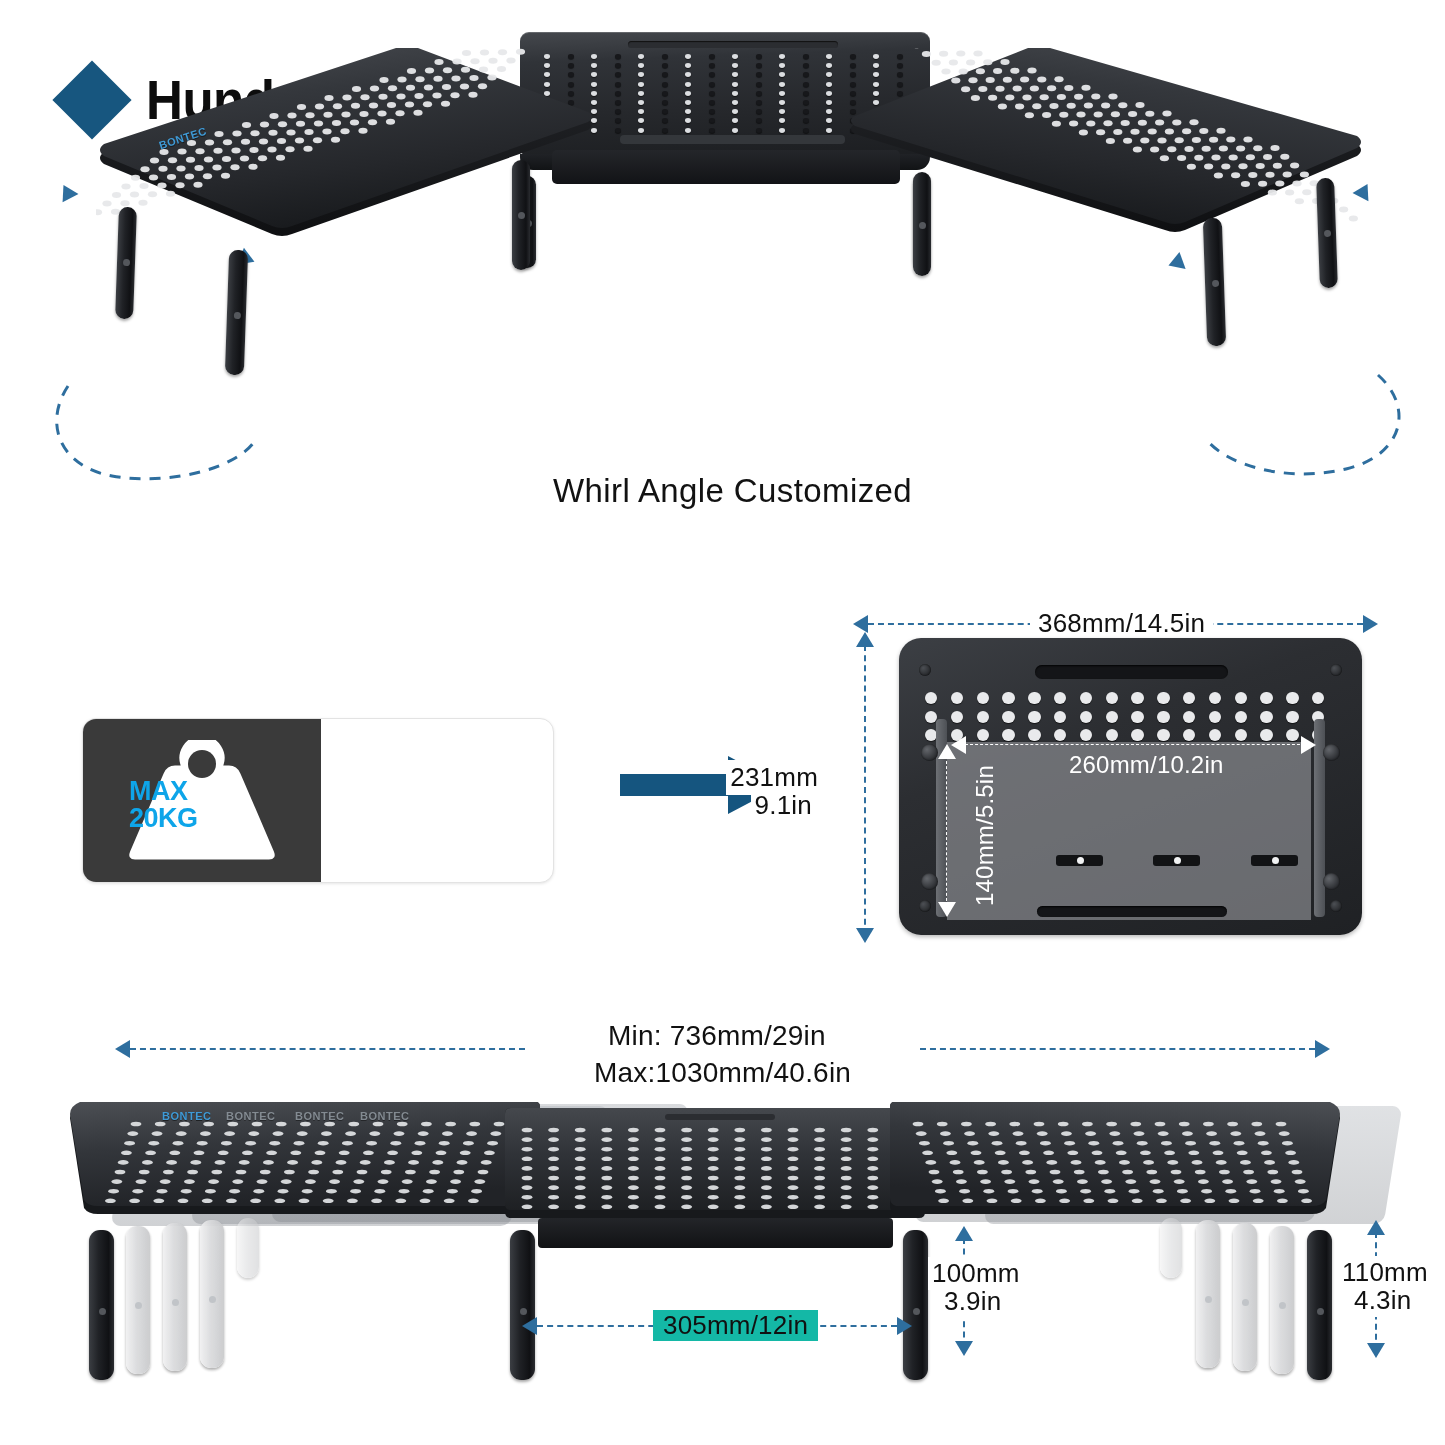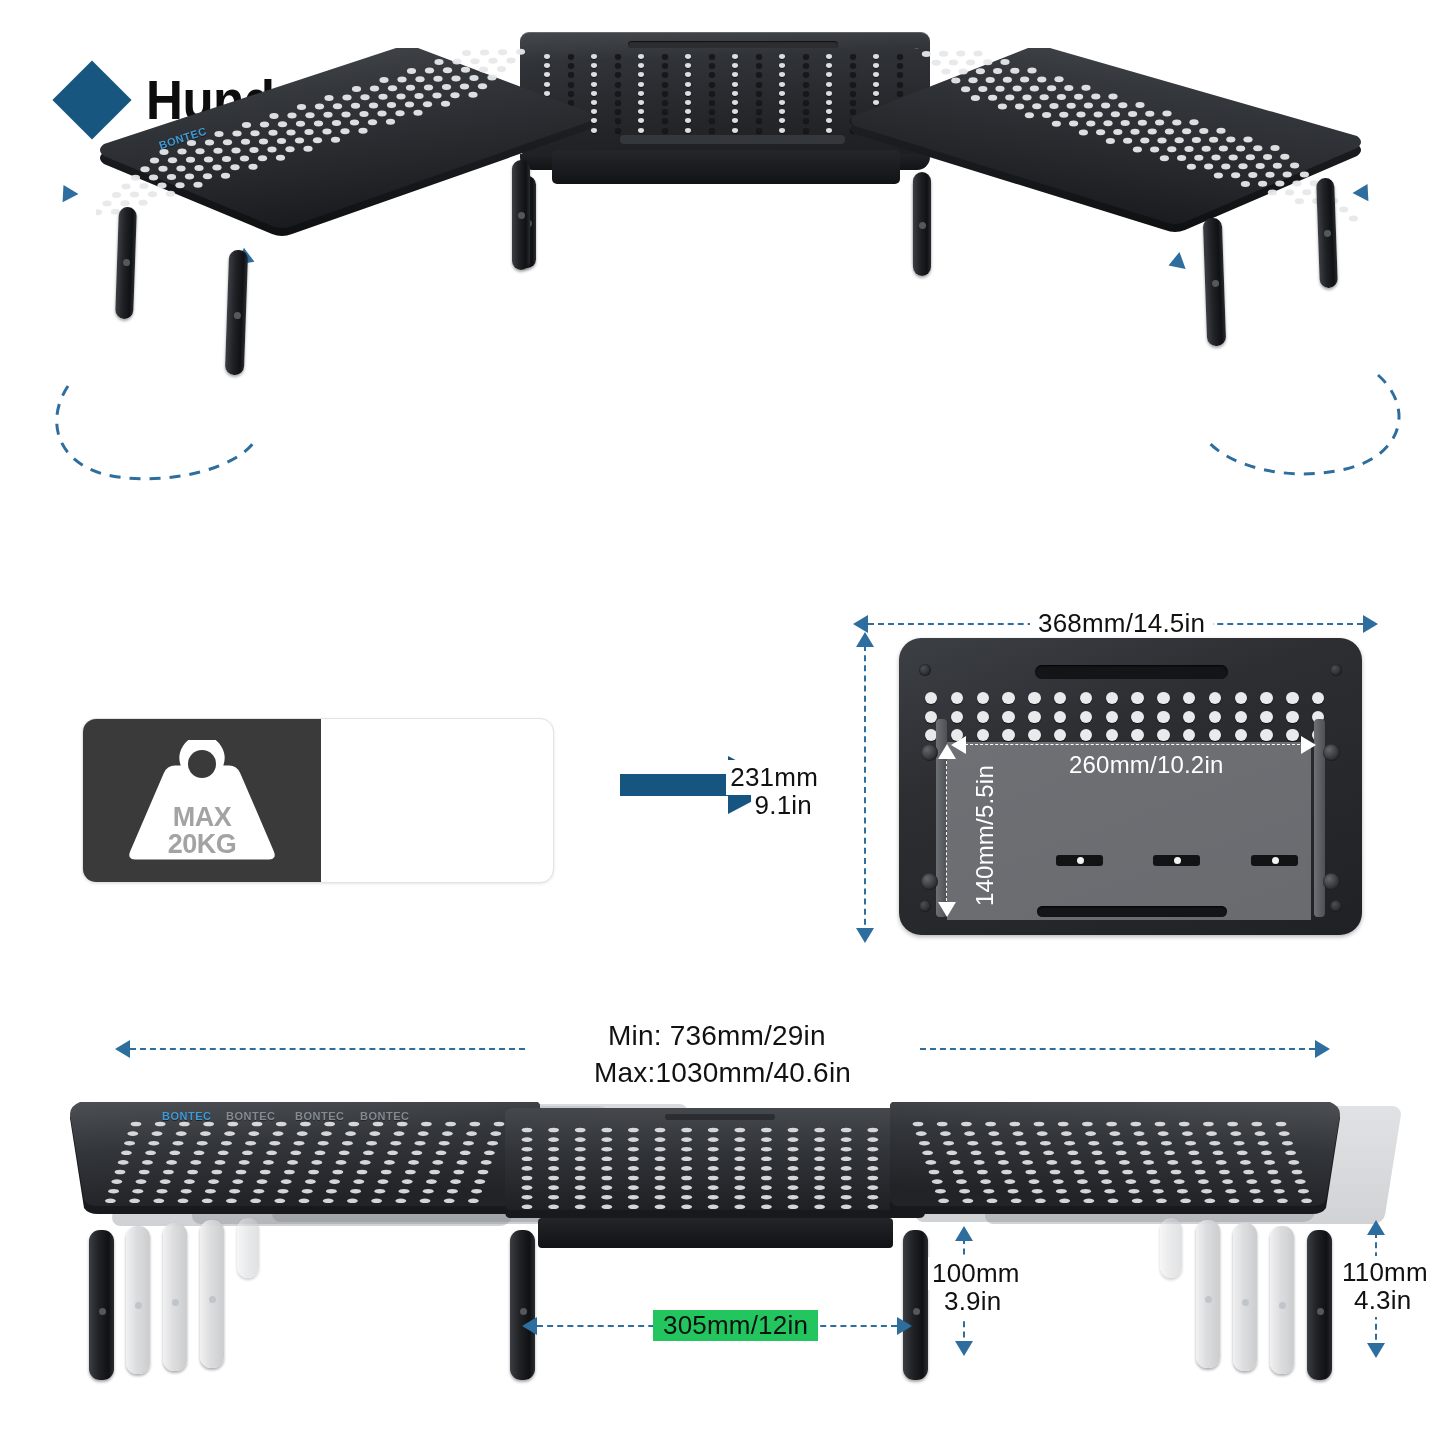--- a/index.html
+++ b/index.html
@@ -63,22 +63,22 @@
     position:absolute;left:82px;top:718px;width:470px;height:163px;
     border-radius:14px;display:flex;overflow:hidden;
     border:1px solid #e3e3e3;box-shadow:0 1px 3px rgba(0,0,0,.10);
     background:#fff;
   }
   .capleft{width:238px;background:#3a3a3a;display:flex;align-items:center;justify-content:center;}
   .capright{flex:1;display:flex;flex-direction:column;align-items:center;justify-content:center;gap:4px;background:#fff;}
   .caplabel{font-size:35px;color:#3a3a3a;letter-spacing:.3px;}
   .weight{position:relative;width:146px;height:122px;}
   .weight svg{position:absolute;inset:0;}
-  .wtext{position:absolute;left:0;right:0;top:38px;text-align:center;color:#a3a3a3;
-         font-weight:700;font-size:27px;line-height:1.02;letter-spacing:-.5px;margin-top:26px;}
+  .wtext{position:absolute;left:0;right:0;top:38px;text-align:left;color:#0ea5e9;
+         font-weight:700;font-size:27px;line-height:1.02;letter-spacing:-.5px;}
 
   
   .bigarrow{position:absolute;left:620px;top:752px;}
 
   
   .topview{
     position:absolute;left:899px;top:638px;width:463px;height:297px;
     border-radius:22px;
     background:linear-gradient(160deg,#3c3f44 0%,#2c2e32 35%,#1f2124 100%);
     box-shadow:0 2px 4px rgba(0,0,0,.28);
@@ -618,20 +618,21 @@
         <div class="screw" style="top:50px;"></div>
       </div>
     <div class="leg" style="left:1205px;top:218px;width:19px;height:128px;transform:rotate(-2deg);">
         <div class="screw" style="top:62px;"></div>
       </div>
     <div class="leg" style="left:1318px;top:178px;width:18px;height:110px;transform:rotate(-2deg);">
         <div class="screw" style="top:52px;"></div>
       </div>
   </div>
 
+  <div class="abs cap" style="left:553px;top:472px;">Whirl Angle Customized</div>
 
   <div class="capcard">
     <div class="capleft">
       <div class="weight">
         <svg viewBox="0 0 146 122" width="146" height="122">
           <path d="M40 118 L6 118 Q0 118 2.5 112 L36 34 Q39 27 46 27 L54 27
                    A21 21 0 1 1 92 27 L100 27 Q107 27 110 34 L143.5 112
                    Q146 118 140 118 Z" fill="#ffffff" stroke="#3a3a3a" stroke-width="0"></path>
           <path d="M40 114 L11 114 Q6 114 8 109 L39.5 37 Q42 31 48 31 L60 31
                    A17.5 17.5 0 1 1 86 31 L98 31 Q104 31 106.5 37 L138 109
@@ -1303,21 +1304,21 @@
       </div>
     <div class="leg" style="left:1307px;top:140px;width:25px;height:150px;border-radius:11px;">
         <div class="screw" style="top:78px;"></div>
       </div>
   </div>
 
   <div class="abs">
     <div class="dline" style="left:537px;top:1325px;width:360px;"></div>
     <div class="tri l" style="left:522px;top:1317px;"></div>
     <div class="tri r" style="left:897px;top:1317px;"></div>
-    <div class="abs dim" style="left:653px;top:1310px;background:#22c55e;padding:0 10px;">305mm/12in</div>
+    <div class="abs dim" style="left:653px;top:1310px;background:#14b8a6;padding:0 10px;">305mm/12in</div>
   </div>
 
   <div class="abs">
     <div class="dline v" style="left:963px;top:1238px;height:110px;"></div>
     <div class="tri u" style="left:955px;top:1226px;"></div>
     <div class="tri d" style="left:955px;top:1341px;"></div>
     <div class="abs dim" style="left:928px;top:1257px;background:#fff;padding:1px 4px;">100mm</div>
     <div class="abs dim" style="left:940px;top:1285px;background:#fff;padding:1px 4px;">3.9in</div>
   </div>
 

